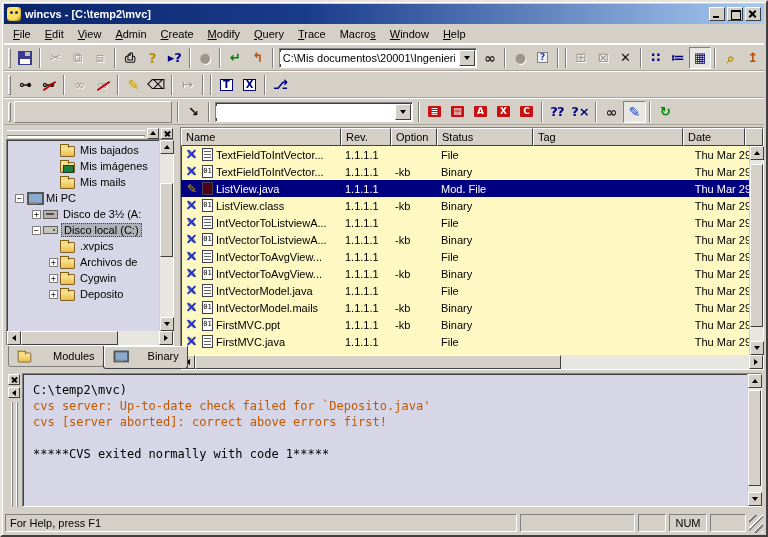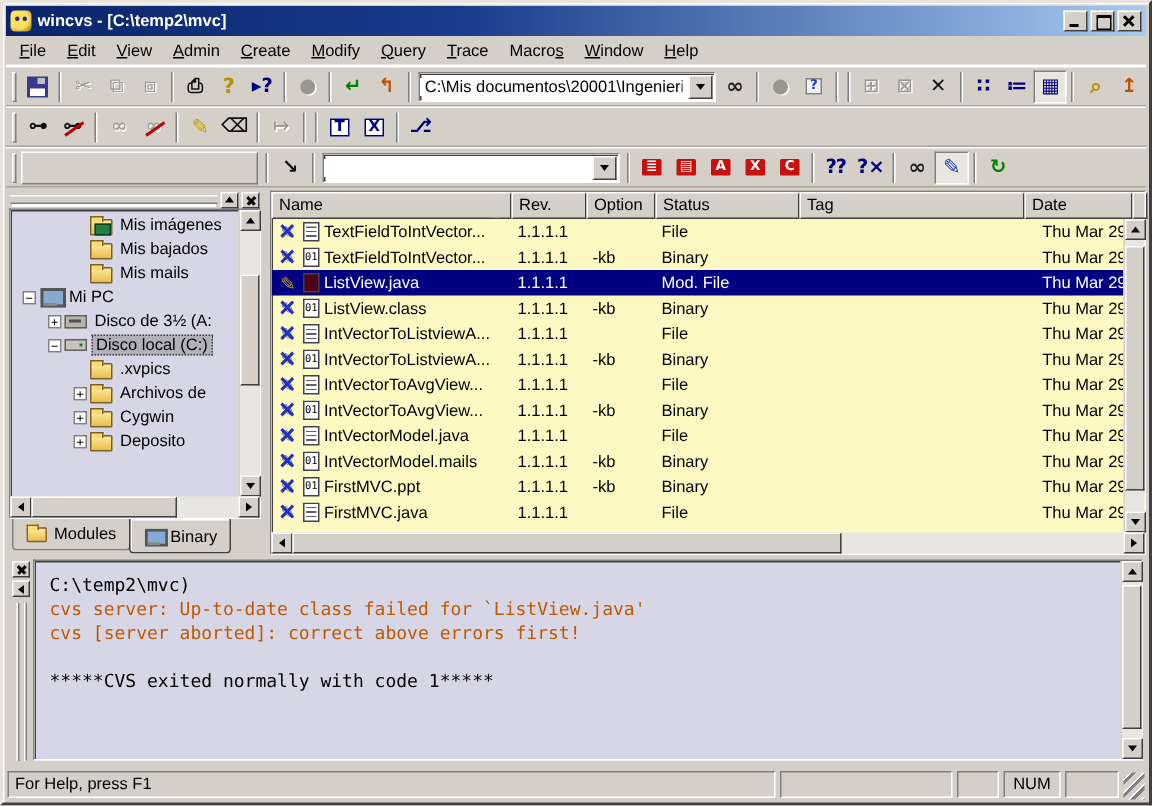--- a/index.html
+++ b/index.html
@@ -95,21 +95,21 @@
 
   
   .sb-v { width:14px; flex:0 0 14px; background:#e8e6e0; border-left:1px solid #d4d0c8; display:flex; flex-direction:column; }
   .sb-h { height:14px; flex:0 0 14px; background:#e8e6e0; display:flex; }
   .sb-btn { width:14px; height:14px; background:#d4d0c8; border:1px solid; border-color:#fff #404040 #404040 #fff;
     display:flex; align-items:center; justify-content:center; flex:0 0 14px;}
   .sb-track { flex:1; position:relative; }
   .sb-thumb { position:absolute; background:#d4d0c8; border:1px solid; border-color:#fff #404040 #404040 #fff; }
 
   .tabs { height:24px; flex:0 0 24px; display:flex; align-items:flex-start; padding-left:2px; }
-  .tab { height:21px; display:flex; align-items:flex-end; gap:4px; padding:4px 8px; background:#d4d0c8;
+  .tab { height:21px; display:flex; align-items:flex-start; gap:21px; padding:4px 8px; background:#d4d0c8;
     border:1px solid #808080; border-top:none; border-radius:0 0 3px 3px; margin-right:-1px; color:#000;}
   .tab.active { height:23px; background:#d4d0c8; border-color:#404040; box-shadow:1px 1px 0 #fff inset; z-index:2; font-weight:normal;}
   .tab .ico-folder,.tab .ico-computer{transform:scale(0.9);}
 
   .v-split { width:4px; flex:0 0 4px; }
 
   
   .file-panel { flex:1; display:flex; flex-direction:column; min-width:0; border:1px solid; border-color:#808080 #fff #fff #808080;
     box-shadow:inset 1px 1px 0 #404040; background:#fef9c3; }
   .list-header { height:18px; flex:0 0 18px; display:flex; background:#d4d0c8; }
@@ -364,28 +364,28 @@
             <span class="x1"></span>
             <span class="x2"></span>
           </span>
       </div>
       <div class="tree-box">
         <div style="display:flex;flex:1;min-height:0;">
           <div class="tree-rows" id="tree">
               <div class="tree-row">
                 <span style="width: 40px; flex: 0 0 auto;"></span>
                 <span class="tr-exp"></span>
-                <span class="ico-folder img"></span>
-                <span class="tr-label">Mis imágenes</span>
+                <span class="ico-folder"></span>
+                <span class="tr-label">Mis bajados</span>
               </div>
               <div class="tree-row">
                 <span style="width: 40px; flex: 0 0 auto;"></span>
                 <span class="tr-exp"></span>
-                <span class="ico-folder"></span>
-                <span class="tr-label">Mis bajados</span>
+                <span class="ico-folder img"></span>
+                <span class="tr-label">Mis imágenes</span>
               </div>
               <div class="tree-row">
                 <span style="width: 40px; flex: 0 0 auto;"></span>
                 <span class="tr-exp"></span>
                 <span class="ico-folder"></span>
                 <span class="tr-label">Mis mails</span>
               </div>
               <div class="tree-row">
                 <span style="width: 6px; flex: 0 0 auto;"></span>
                 <span class="tr-exp">
@@ -490,21 +490,21 @@
           </span>
           <span class="hcell" style="width: 46px;">
             <span>Option</span>
           </span>
           <span class="hcell" style="width: 96px;">
             <span>Status</span>
           </span>
           <span class="hcell" style="width: 150px;">
             <span>Tag</span>
           </span>
-          <span class="hcell" style="width: 72px; text-align: right;">
+          <span class="hcell" style="width: 62px; text-align: right;">
             <span>Date</span>
           </span>
           <span class="hcell" style="flex: 1 1 0%;"></span>
         </div>
       <div class="list-body">
         <div class="rows" id="listrows">
             <div class="lrow">
               <span class="lcell" style="width: 160px;">
                 <span class="pencil-ic gray">✎</span>
                 <span class="doc text"></span>
@@ -802,21 +802,21 @@
           <span class="x2"></span>
         </span>
       <span class="mini-btn">
           <span class="arr arr-left"></span>
         </span>
       <span class="vlines"></span>
     </div>
     <div class="console-box">
       <div class="console-text" id="console">
           <div class="cline ">C:\temp2\mvc)</div>
-          <div class="cline orange">cvs server: Up-to-date class failed for `ListView.java'</div>
+          <div class="cline orange">cvs server: Up-to-date check failed for `Deposito.java'</div>
           <div class="cline orange">cvs [server aborted]: correct above errors first!</div>
           <div class="cline "></div>
           <div class="cline ">*****CVS exited normally with code 1*****</div>
         </div>
       <div class="sb-v">
         <span class="sb-btn">
             <span class="arr arr-up"></span>
           </span>
         <span class="sb-track">
             <span class="sb-thumb" style="left:0;right:0;top:2%;height:92%;"></span>

